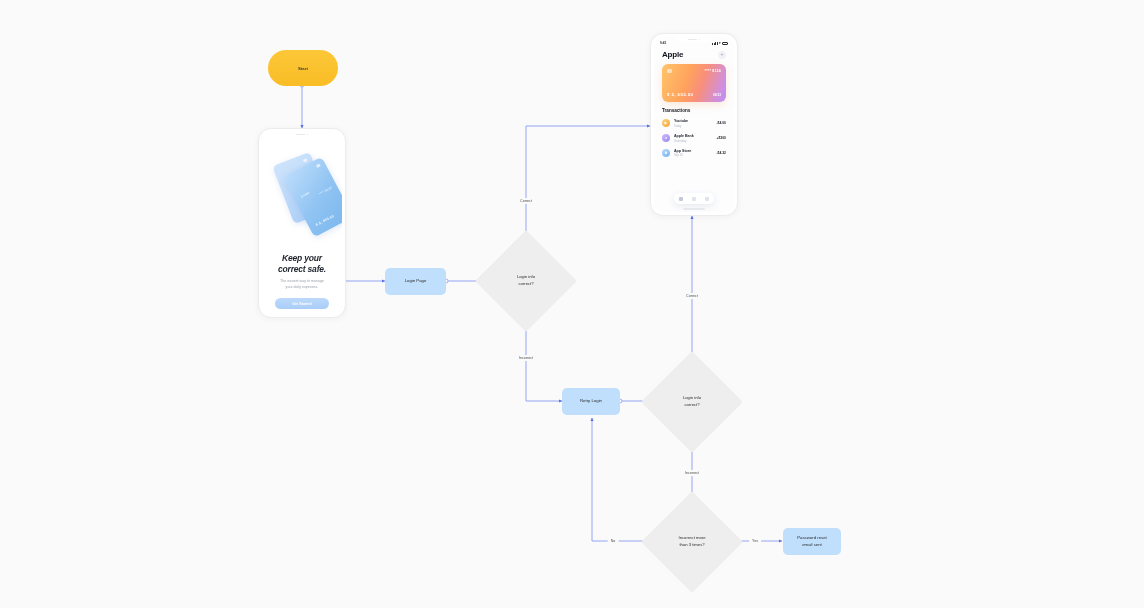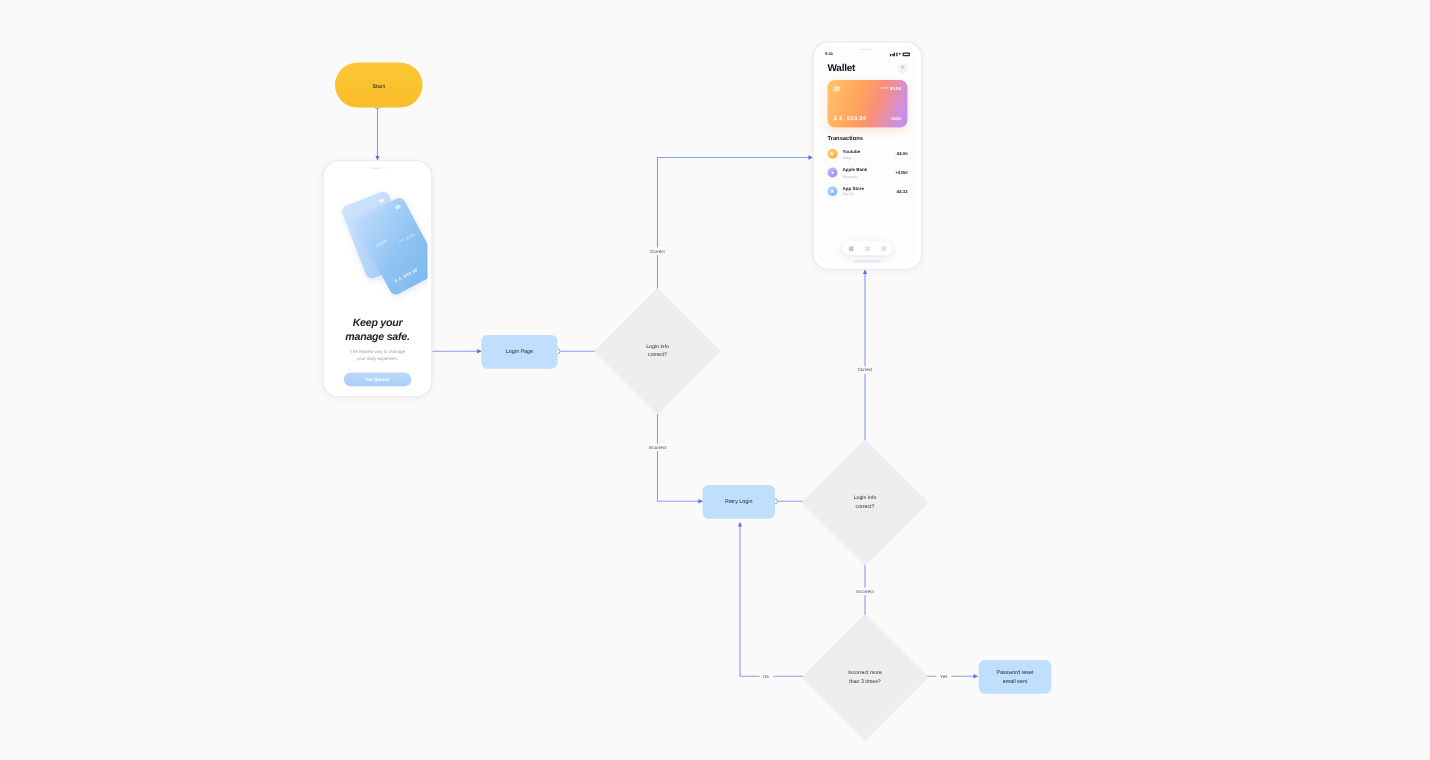--- a/index.html
+++ b/index.html
@@ -230,21 +230,21 @@
           </div>
           <div class="ccard front">
             <span class="cc-chip"></span>
             <span class="cc-n mid">CARD</span>
             <span class="cc-n side">**** 8134</span>
             <span class="cc-n bot">$ 2, 653.50</span>
           </div>
         </div>
         <div class="onb-title">
           <div>Keep your</div>
-          <div>manage safe.</div>
+          <div>correct safe.</div>
         </div>
         <div class="onb-sub">
           <div>The easiest way to manage</div>
           <div>your daily expenses.</div>
         </div>
         <div class="onb-btn">
           <span>Get Started</span>
         </div>
       </div>
     </div>
@@ -265,21 +265,21 @@
                 <i></i>
                 <i></i>
                 <i></i>
               </span>
             <span class="sb-wifi">▾</span>
             <span class="sb-batt"></span>
           </span>
         </div>
 
         <div class="wal-head">
-          <span class="wal-title">Wallet</span>
+          <span class="wal-title">Apple</span>
           <span class="wal-add">
             <span>+</span>
           </span>
         </div>
 
         <div class="wal-card">
           <span class="chip"></span>
           <span class="pan">**** 8134</span>
           <span class="bal">$ 2, 653.50</span>
           <span class="exp">06/23</span>

